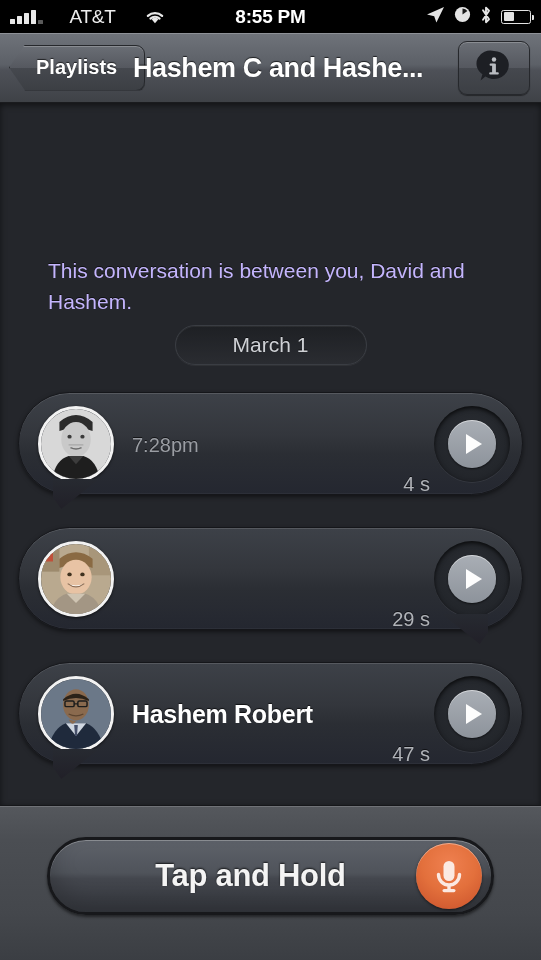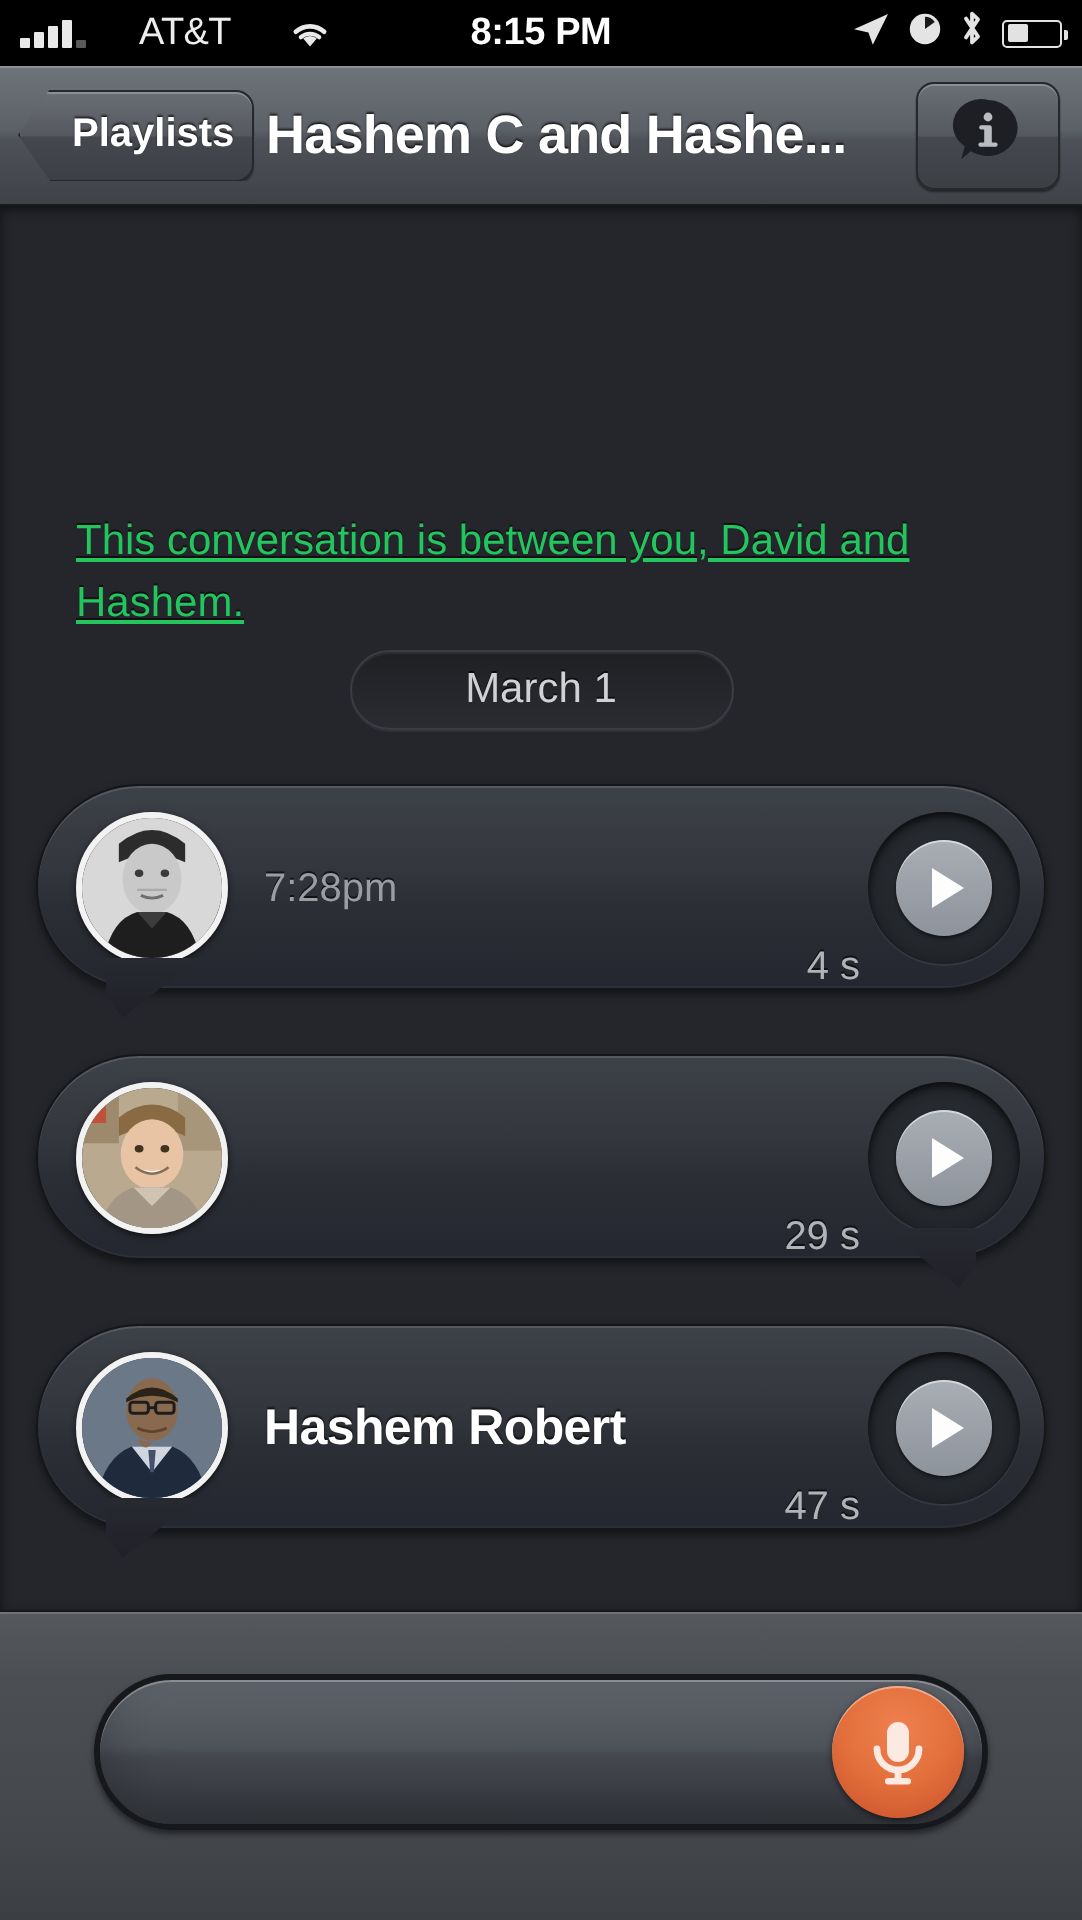--- a/index.html
+++ b/index.html
@@ -49,21 +49,21 @@
   .navbar {
     position:relative; height:70px; width:100%;
     background:linear-gradient(180deg,#6f737a 0%,#5c6067 46%,#4e5158 54%,#3f4247 100%);
     border-bottom:1px solid #1a1b1e;
     box-shadow:inset 0 1px 0 rgba(255,255,255,.22);
     display:flex; align-items:center;
   }
   .backbtn {
     position:absolute; left:9px; top:50%; transform:translateY(-50%);
     height:46px; display:flex; align-items:center;
-    padding:0 9px 0 26px;
+    padding:0 27px 0 26px;
     background:linear-gradient(180deg,#6a6e75 0%,#55585f 50%,#45484e 51%,#3c3f44 100%);
     border:1px solid #26282c;
     border-radius:6px 9px 9px 6px;
     box-shadow:inset 0 1px 0 rgba(255,255,255,.22), 0 1px 1px rgba(0,0,0,.45);
     font-size:20px; font-weight:700; color:#fff;
     text-shadow:0 -1px 1px rgba(0,0,0,.65);
     clip-path:polygon(16px 0,100% 0,100% 100%,16px 100%,0 50%);
   }
   .backbtn-label { display:block; }
   .navtitle {
@@ -84,24 +84,23 @@
   }
 
   
   .content {
     position:absolute; top:103px; left:0; right:0; bottom:155px;
     background:#24262b;
     box-shadow:inset 0 2px 6px rgba(0,0,0,.55);
     overflow:hidden;
   }
   .intro {
-    position:absolute; top:152px; left:38px; right:33px;
-    font-size:21px; line-height:31px; color:#22c55e;
+    position:absolute; top:152px; left:48px; right:33px;
+    font-size:21px; line-height:31px; color:#c4b5fd;
     text-shadow:0 -1px 0 rgba(0,0,0,.6);
-    text-decoration:underline;
   }
   .datepill {
     position:absolute; top:222px; left:50%; transform:translateX(-50%);
     min-width:192px; height:40px;
     display:flex; align-items:center; justify-content:center;
     background:linear-gradient(180deg,#1e2024 0%,#2a2c31 100%);
     border:1px solid #3a3d43;
     border-radius:23px;
     box-shadow:inset 0 1px 0 rgba(255,255,255,.06), 0 1px 0 rgba(255,255,255,.05);
     font-size:21px; color:#cfd1d5;
@@ -232,21 +231,21 @@
       </span>
       <span class="carrier">AT&amp;T</span>
       <span class="wifi">
         <svg viewBox="0 0 22 16">
           <path d="M11 14.2 L7.6 10.3 A5.2 5.2 0 0 1 14.4 10.3 Z" fill="#e9e9e9"></path>
           <path d="M3.9 6.9 A10.6 10.6 0 0 1 18.1 6.9" stroke="#e9e9e9" stroke-width="2.3" fill="none" stroke-linecap="round"></path>
           <path d="M6.4 9.6 A7 7 0 0 1 15.6 9.6" stroke="#e9e9e9" stroke-width="2.1" fill="none" stroke-linecap="round"></path>
         </svg>
       </span>
     </div>
-    <div class="clock-time">8:15 PM</div>
+    <div class="clock-time">8:55 PM</div>
     <div class="sb-right">
       <span>
         <svg width="19" height="17" viewBox="0 0 19 17">
           <path d="M18 1 L1 8.6 L8.2 10.2 L10.4 16.4 Z" fill="#e4e4e4"></path>
         </svg>
       </span>
       <span>
         <svg width="17" height="17" viewBox="0 0 17 17">
           <circle cx="8.5" cy="8.5" r="7.6" fill="#e4e4e4"></circle>
           <path d="M8.5 8.5 L8.5 2.4 A6.1 6.1 0 0 1 13.4 5 Z" fill="#1a1a1a"></path>
@@ -373,20 +372,21 @@
               </div>
           </div>
         </div>
       </div>
 
     </div>
   </div>
 
   <div class="toolbar">
     <div class="recordbtn">
+      <span class="recordbtn-label">Tap and Hold</span>
       <span class="micbtn">
         <svg width="38" height="40" viewBox="0 0 38 40">
           <rect x="13.5" y="5" width="11" height="20" rx="5.5" fill="#fbe9e2"></rect>
           <path d="M8.5 18.5 A10.5 10.5 0 0 0 29.5 18.5" stroke="#fbe9e2" stroke-width="3.4" fill="none" stroke-linecap="round"></path>
           <rect x="17.3" y="28" width="3.4" height="6" fill="#fbe9e2"></rect>
           <rect x="12.5" y="33" width="13" height="3.2" rx="1.6" fill="#fbe9e2"></rect>
         </svg>
       </span>
     </div>
   </div>

